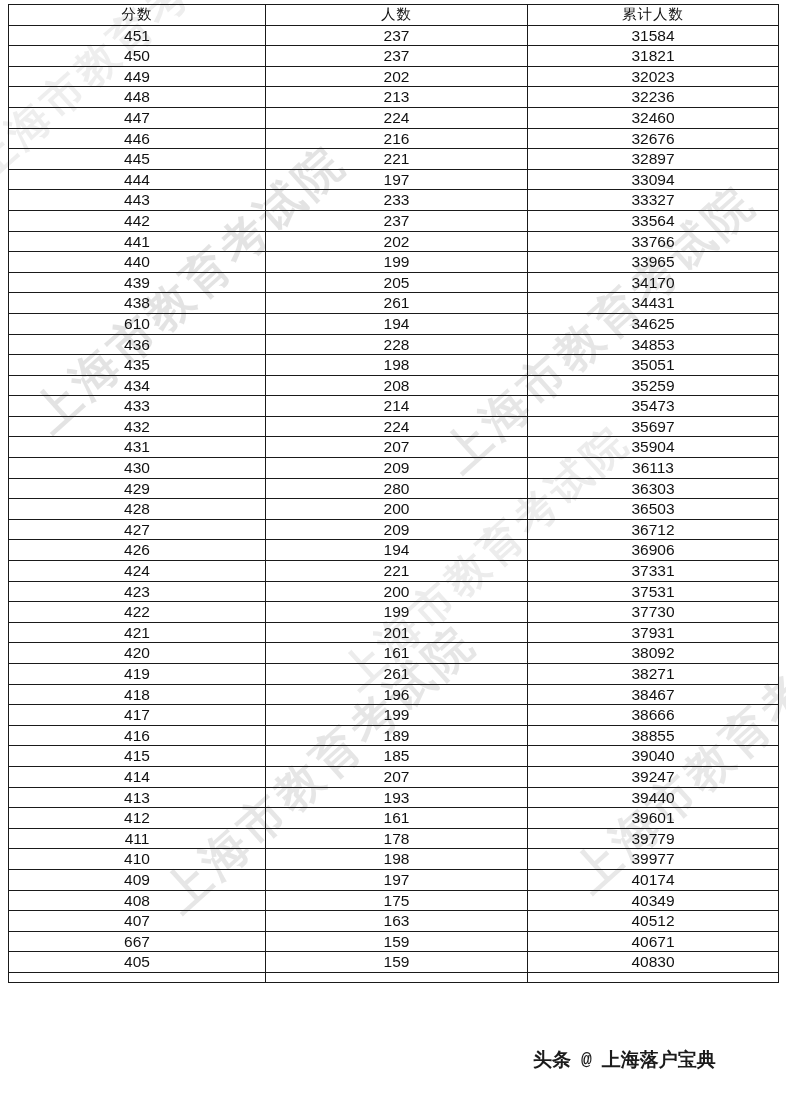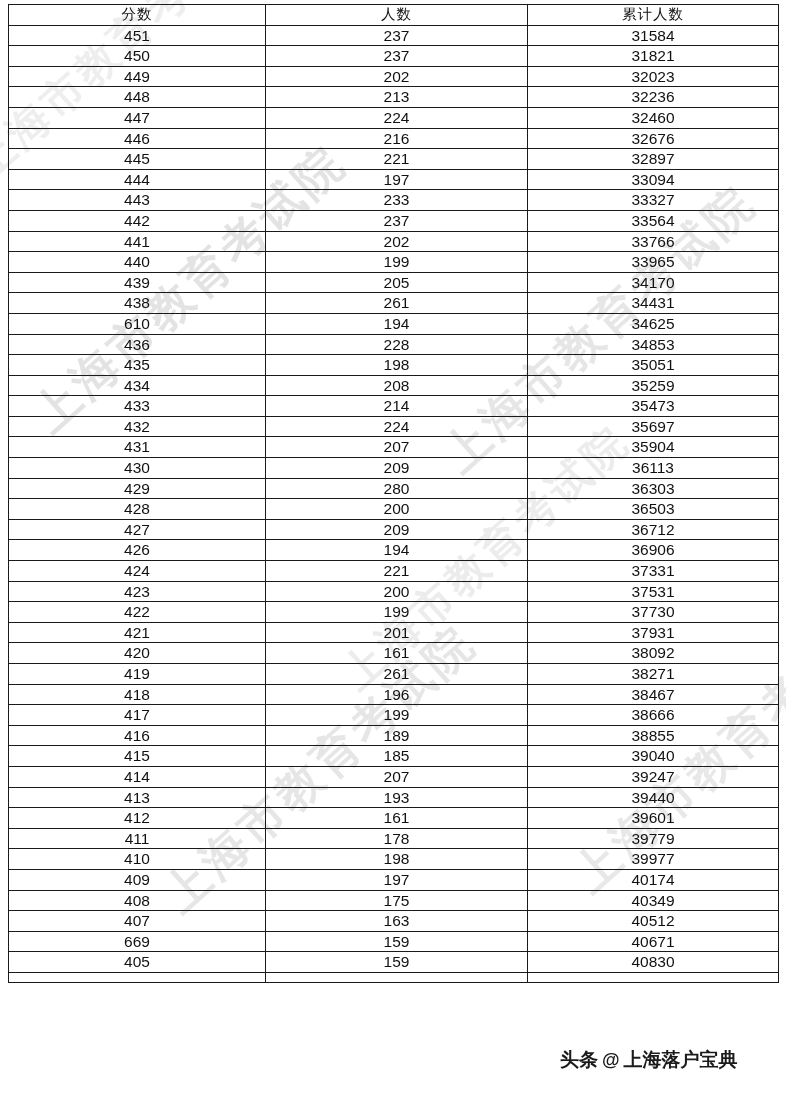--- a/index.html
+++ b/index.html
@@ -85,27 +85,27 @@
   table.score-table tr.partial td {
     height: 9px;
     line-height: 9px;
     overflow: hidden;
     border-bottom: 1.6px solid #1a1a1a;
   }
 
   
   #overlay-watermark {
     position: absolute;
-    left: 560px;
+    left: 533px;
     top: 1047px;
     z-index: 6;
     display: flex;
     align-items: center;
-    gap: 4px;
-    font-family: Liberation Sans, sans-serif;
+    gap: 10px;
+    font-family: Liberation Mono, monospace;
     font-size: 19px;
     font-weight: 700;
     color: #1b1b1b;
     white-space: nowrap;
     pointer-events: none;
   }
   #overlay-watermark .ow-at {
     font-weight: 700;
     font-size: 18px;
   }
@@ -353,21 +353,21 @@
             <td>408</td>
             <td>175</td>
             <td>40349</td>
           </tr>
           <tr>
             <td>407</td>
             <td>163</td>
             <td>40512</td>
           </tr>
           <tr>
-            <td>669</td>
+            <td>667</td>
             <td>159</td>
             <td>40671</td>
           </tr>
           <tr>
             <td>405</td>
             <td>159</td>
             <td>40830</td>
           </tr>
           <tr class="partial">
             <td></td>

